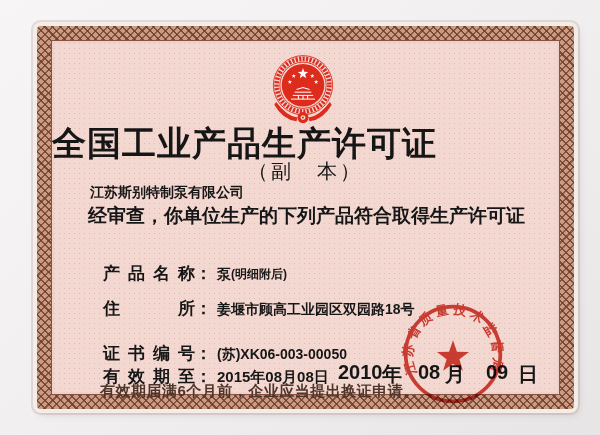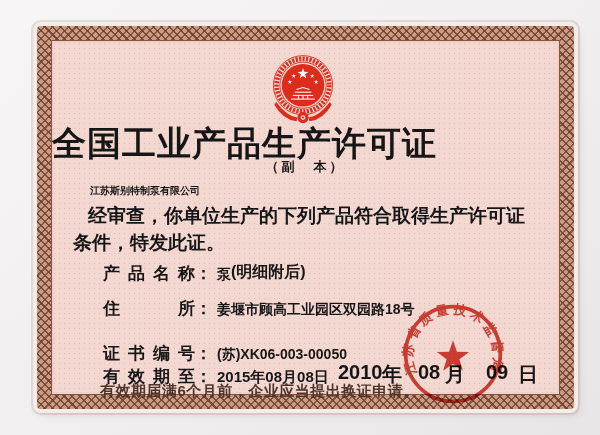--- a/index.html
+++ b/index.html
@@ -26,32 +26,32 @@
     background-size:5px 5px;
     box-shadow:inset 0 0 0 2px #ecd2ca;
     color:#161616;
   }
   .abs{position:absolute;}
   .emblem{left:213px;top:10px;width:76px;height:74px;}
   .title{
     left:0;top:80px;width:100%;text-align:left;
     font-size:34px;font-weight:bold;letter-spacing:1px;white-space:nowrap;
   }
-  .subtitle{left:0;top:117px;width:100%;text-align:center;font-size:13px;font-weight:bold;letter-spacing:3px;}
-  .company{left:38px;top:143px;font-size:10px;font-weight:bold;text-align:center;}
+  .subtitle{left:0;top:117px;width:100%;text-align:center;font-size:20px;font-weight:normal;letter-spacing:3px;}
+  .company{left:38px;top:143px;font-size:14px;font-weight:bold;text-align:center;}
   .stmt1{left:36px;top:162px;font-size:19px;font-weight:bold;white-space:nowrap;}
   .stmt2{left:21px;top:189px;font-size:19px;font-weight:bold;white-space:nowrap;}
   .field-row{left:51px;height:22px;white-space:nowrap;}
   .f-label{
     display:inline-block;width:92px;font-size:17px;font-weight:bold;
     text-align:justify;text-align-last:justify;vertical-align:bottom;
   }
   .f-colon{font-size:17px;font-weight:bold;vertical-align:bottom;}
   .f-value{font-size:14px;font-weight:bold;margin-left:5px;vertical-align:bottom;padding-bottom:1px;display:inline-block;}
-  .f-note{font-size:16px;font-weight:bold;vertical-align:bottom;padding-bottom:2px;display:inline-block;}
+  .f-note{font-size:12px;font-weight:bold;vertical-align:bottom;padding-bottom:2px;display:inline-block;}
   .row-0{top:221px}.row-1{top:256px}.row-2{top:279px}.row-3{top:301px}.row-4{top:324px}
   .row-4 .f-value{font-size:15px;}
   .date-part{top:320px;font-size:20px;font-weight:bold;}
   .d-year{left:286px}.d-year-u{left:330px}.d-month{left:366px}.d-month-u{left:393px}.d-day{left:434px}.d-day-u{left:466px}
   .footnote{left:48px;top:341px;font-size:15px;font-weight:bold;color:#4e352a;letter-spacing:.5px;}
   .seal{left:349px;top:261px;width:104px;height:104px;opacity:.92;mix-blend-mode:multiply;}
 </style>
 </head>
 <body>
 
@@ -90,21 +90,20 @@
         </g>
         <circle cx="40" cy="72" r="2.6" fill="#f3d8d1"></circle>
         <circle cx="40" cy="72" r="1.1" fill="#dd2b1c"></circle>
       </svg>
 
       <div class="abs title">全国工业产品生产许可证</div>
       <div class="abs subtitle">（副　本）</div>
 
       <div class="abs company">江苏斯别特制泵有限公司</div>
       <div class="abs stmt1">经审查，你单位生产的下列产品符合取得生产许可证</div>
-      <div class="abs stmt2">条件，特发此证。</div>
 
       <div class="abs field-row row-0">
         <span class="f-label">产品名称</span><span class="f-colon">：</span><span class="f-value">泵</span><span class="f-note">(明细附后)</span>
       </div>
       <div class="abs field-row row-1">
         <span class="f-label">住所</span><span class="f-colon">：</span><span class="f-value">姜堰市顾高工业园区双园路18号</span>
       </div>
       <div class="abs field-row row-3">
         <span class="f-label">证书编号</span><span class="f-colon">：</span><span class="f-value">(苏)XK06-003-00050</span>
       </div>

